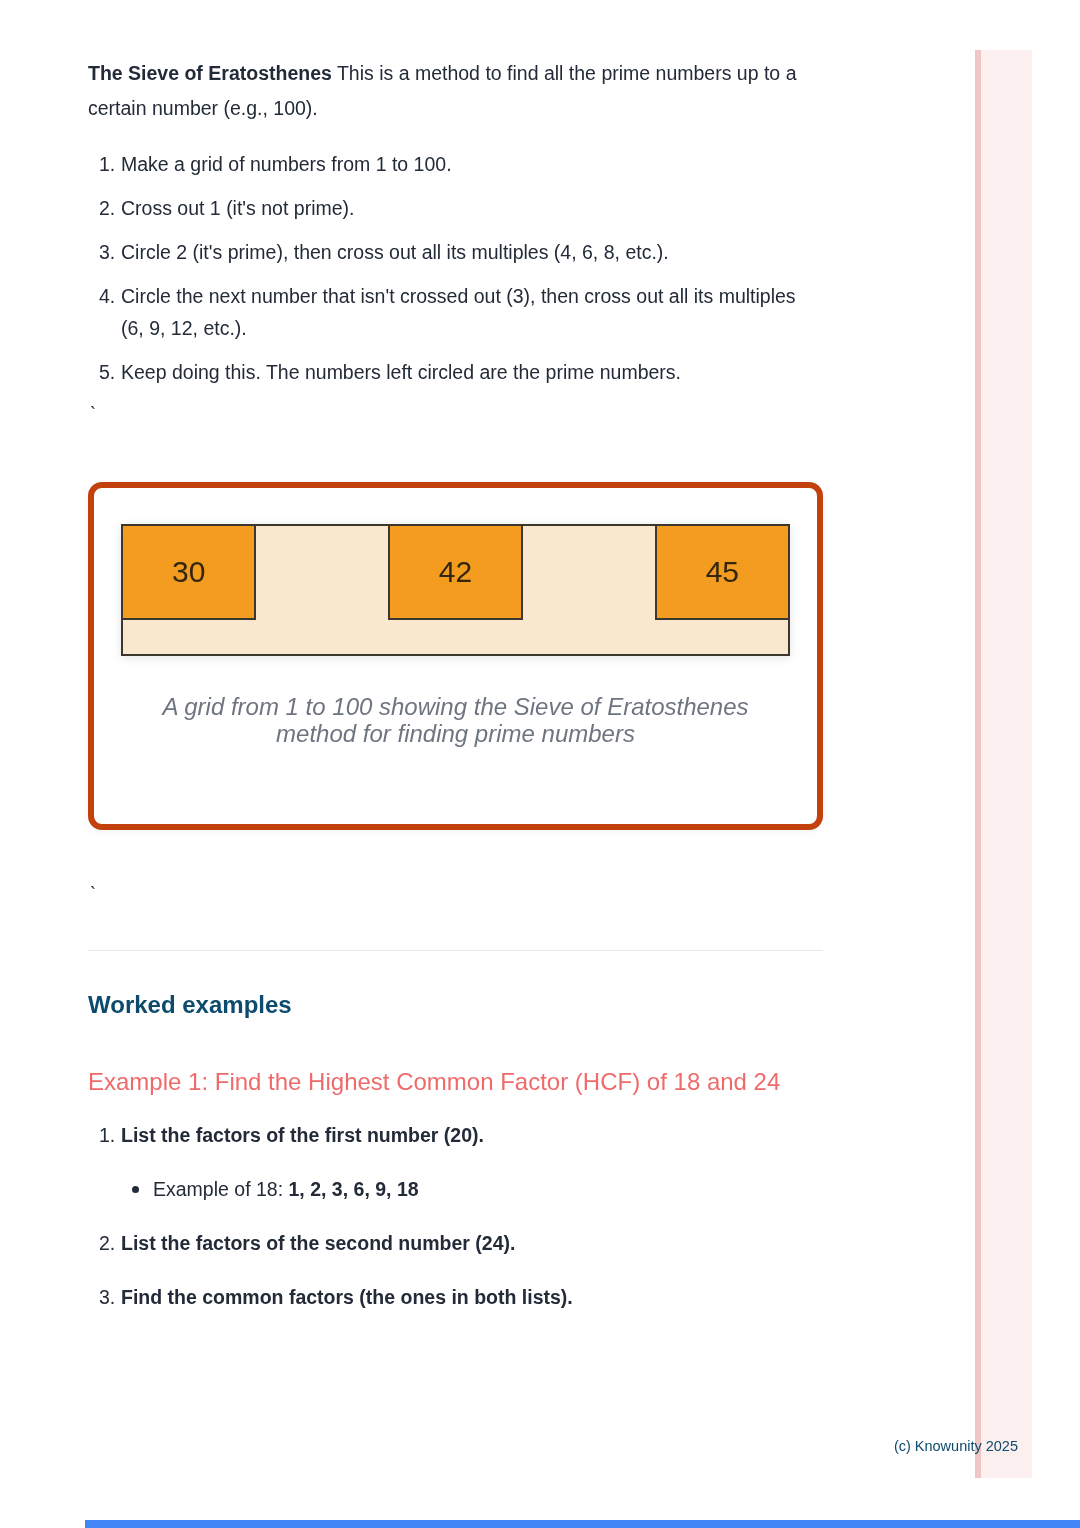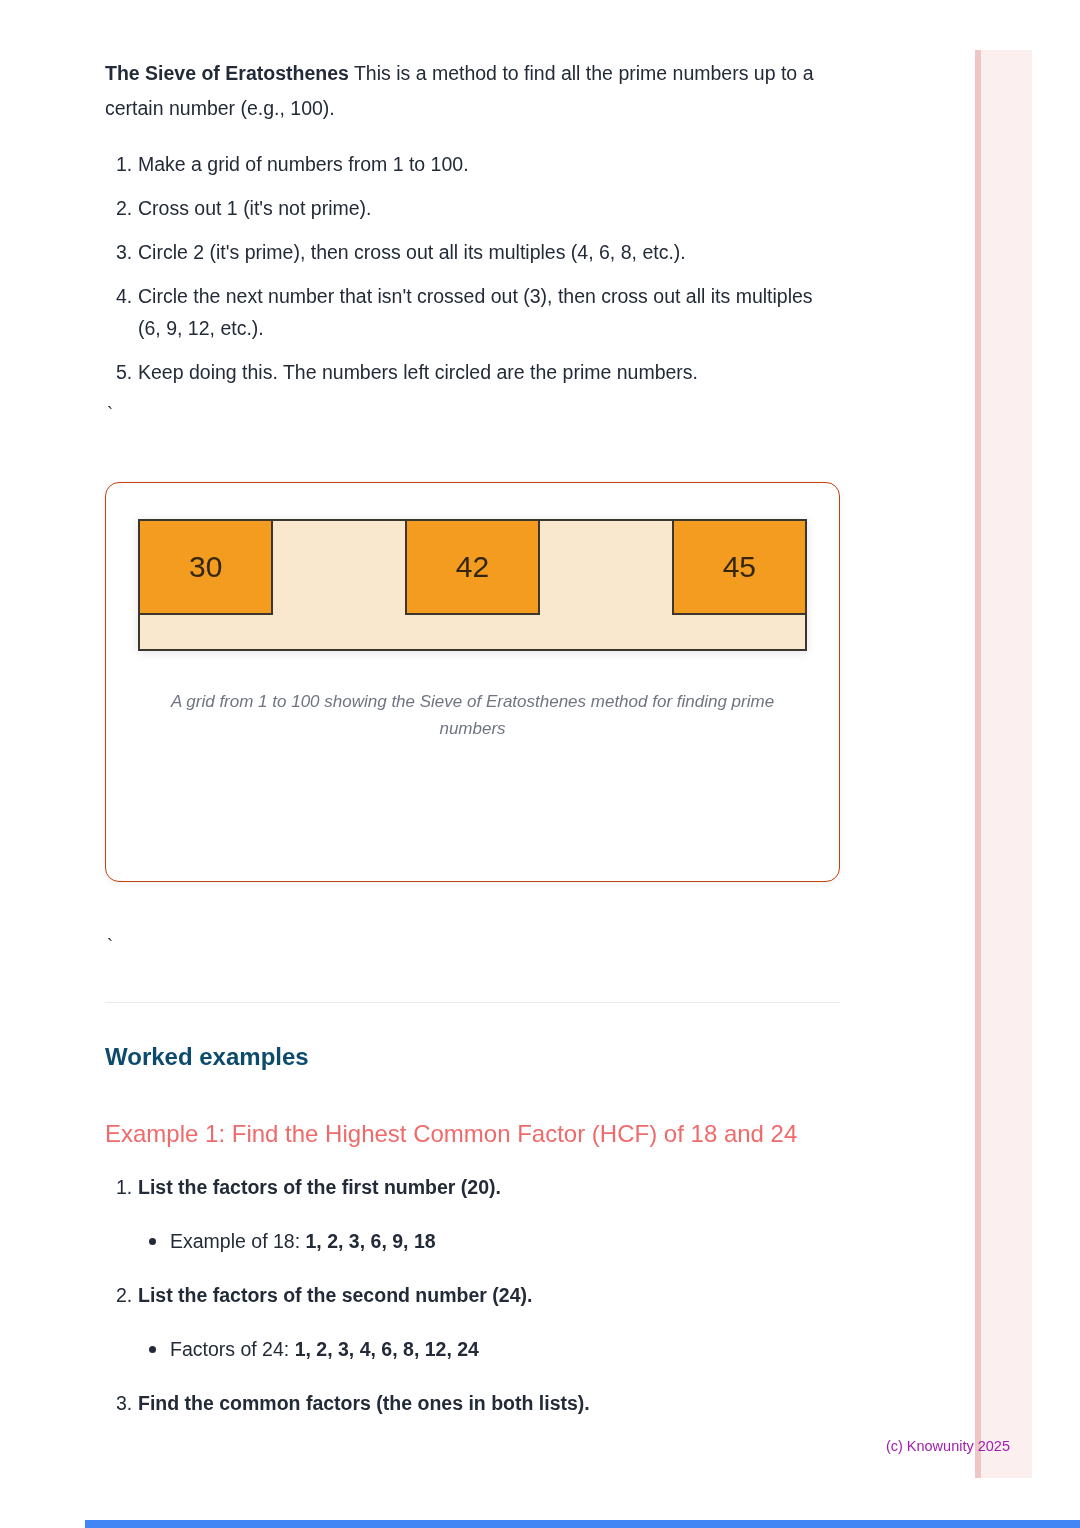--- a/index.html
+++ b/index.html
@@ -31,30 +31,30 @@
     left: 85px;
     right: 0;
     bottom: 0;
     height: 8px;
     background: #4285F4;
   }
 
   .watermark {
     position: absolute;
     top: 1438px;
-    right: 70px;
+    right: 62px;
     font-size: 14.5px;
-    color: #a21caf;
+    color: #0c4a6e;
     z-index: 3;
     text-align: center;
   }
 
   .content {
     position: absolute;
-    left: 105px;
+    left: 88px;
     top: 56px;
     width: 735px;
     z-index: 2;
   }
 
   .lead {
     font-size: 19.5px;
     line-height: 35px;
     margin-bottom: 22px;
   }
@@ -76,23 +76,23 @@
     font-size: 18px;
     line-height: 24px;
     margin: 14px 0 0 2px;
     color: #232B38;
   }
   .tick2 { margin-top: 52px; }
 
   figure.card {
     margin-top: 56px;
     width: 735px;
-    height: 400px;
+    height: 348px;
     background: #ffffff;
-    border: 1px solid #c2410c;
+    border: 6px solid #c2410c;
     border-radius: 14px;
     box-shadow: 0 2px 8px rgba(0,0,0,0.05);
     padding-top: 36px;
     overflow: hidden;
   }
 
   .grid-image {
     width: 669px;
     margin: 0 auto;
     background: #FAE8CE;
@@ -116,21 +116,21 @@
   .grow-1 .gcell { border-top: none; }
   .grow-2 .gcell { border-bottom: none; }
   .gcell:first-child { border-left: none; }
   .gcell:last-child { border-right: none; }
 
   figcaption {
     margin: 37px auto 0;
     max-width: 640px;
     text-align: center;
     font-style: italic;
-    font-size: 17px;
+    font-size: 24px;
     line-height: 27px;
     color: #6F7580;
   }
 
   hr.divider {
     border: none;
     border-top: 1px solid #E7E9EC;
     margin-top: 44px;
   }
 
@@ -245,24 +245,20 @@
       </div>
       <div class="wbullet">
         <span class="bullet-dot"></span>
         <span><span>Example of 18: </span><strong>1, 2, 3, 6, 9, 18</strong></span>
       </div>
 
       <div class="wstep">
         <span class="num">2.</span>
         <span class="ttl">List the factors of the second number (24).</span>
       </div>
-      <div class="wbullet">
-        <span class="bullet-dot"></span>
-        <span><span>Factors of 24: </span><strong>1, 2, 3, 4, 6, 8, 12, 24</strong></span>
-      </div>
 
       <div class="wstep">
         <span class="num">3.</span>
         <span class="ttl">Find the common factors (the ones in both lists).</span>
       </div>
 
     </div>
   </div>
 
   <div class="watermark">(c) Knowunity 2025</div>

